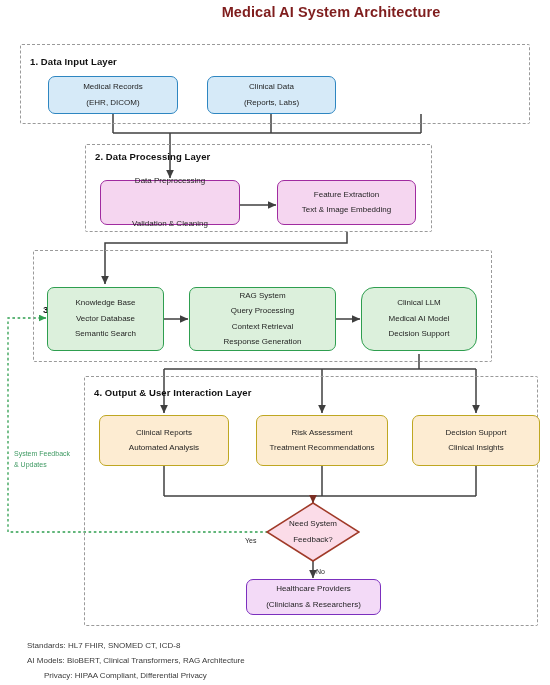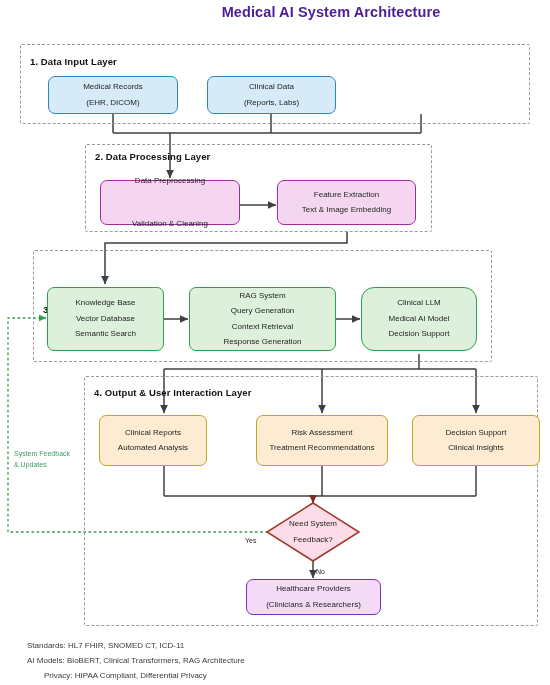--- a/index.html
+++ b/index.html
@@ -14,21 +14,21 @@
   #stage{position:absolute;left:0;top:0;width:550px;height:685px;}
   #svg-layer{position:absolute;left:0;top:0;width:550px;height:685px;pointer-events:none;}
 
   .title{
     position:absolute;
     left:0;top:4px;width:522px;
     text-align:center;
     font-size:14.5px;
     font-weight:bold;
     letter-spacing:0.1px;
-    color:#4c1d95;
+    color:#7f1d1d;
   }
   
   .title{ text-indent:140px; }
 
   .layer{
     position:absolute;
     border:1px dashed #9a9a9a;
     border-radius:2px;
     box-sizing:border-box;
     background:transparent;
@@ -181,34 +181,34 @@
   <div class="layer" style="left:33px;top:250px;width:459px;height:112px;"></div>
   <div class="layer-title" style="left:43px;top:260px;margin-top:44px;">3. AI Processing Core</div>
 
   <div class="node n-green" style="left:47px;top:287px;width:117px;height:64px;">
     <span class="ln">Knowledge Base</span>
     <span class="ln">Vector Database</span>
     <span class="ln">Semantic Search</span>
   </div>
   <div class="node n-green" style="left:189px;top:287px;width:147px;height:64px;">
     <span class="ln">RAG System</span>
-    <span class="ln">Query Generation</span>
+    <span class="ln">Query Processing</span>
     <span class="ln">Context Retrieval</span>
     <span class="ln">Response Generation</span>
   </div>
   <div class="node n-green" style="left:361px;top:287px;width:116px;height:64px;border-radius:13px;">
     <span class="ln">Clinical LLM</span>
     <span class="ln">Medical AI Model</span>
     <span class="ln">Decision Support</span>
   </div>
 
   <div class="layer" style="left:84px;top:376px;width:454px;height:250px;"></div>
   <div class="layer-title" style="left:94px;top:387px;">4. Output &amp; User Interaction Layer</div>
 
-  <div class="node n-yellow" style="left:99px;top:415px;width:108px;height:51px;">
+  <div class="node n-yellow" style="left:99px;top:415px;width:130px;height:51px;">
     <span class="ln">Clinical Reports</span>
     <span class="ln">Automated Analysis</span>
   </div>
   <div class="node n-yellow" style="left:256px;top:415px;width:132px;height:51px;">
     <span class="ln">Risk Assessment</span>
     <span class="ln">Treatment Recommendations</span>
   </div>
   <div class="node n-yellow" style="left:412px;top:415px;width:128px;height:51px;">
     <span class="ln">Decision Support</span>
     <span class="ln">Clinical Insights</span>
@@ -230,17 +230,17 @@
   <div class="node n-violet" style="left:246px;top:579px;width:135px;height:36px;">
     <span class="ln">Healthcare Providers</span>
     <span class="ln">(Clinicians &amp; Researchers)</span>
   </div>
 
   <div class="feedback-label" style="left:14px;top:448px;">
     <div>System Feedback</div>
     <div>&amp; Updates</div>
   </div>
 
-  <div class="footer" style="top:641px;">Standards: HL7 FHIR, SNOMED CT, ICD-11</div>
+  <div class="footer" style="top:641px;">Standards: HL7 FHIR, SNOMED CT, ICD-8</div>
   <div class="footer" style="top:656px;">AI Models: BioBERT, Clinical Transformers, RAG Architecture</div>
   <div class="footer" style="top:671px;padding-left:17px;">Privacy: HIPAA Compliant, Differential Privacy</div>
 
 </div>
 
 </body></html>

